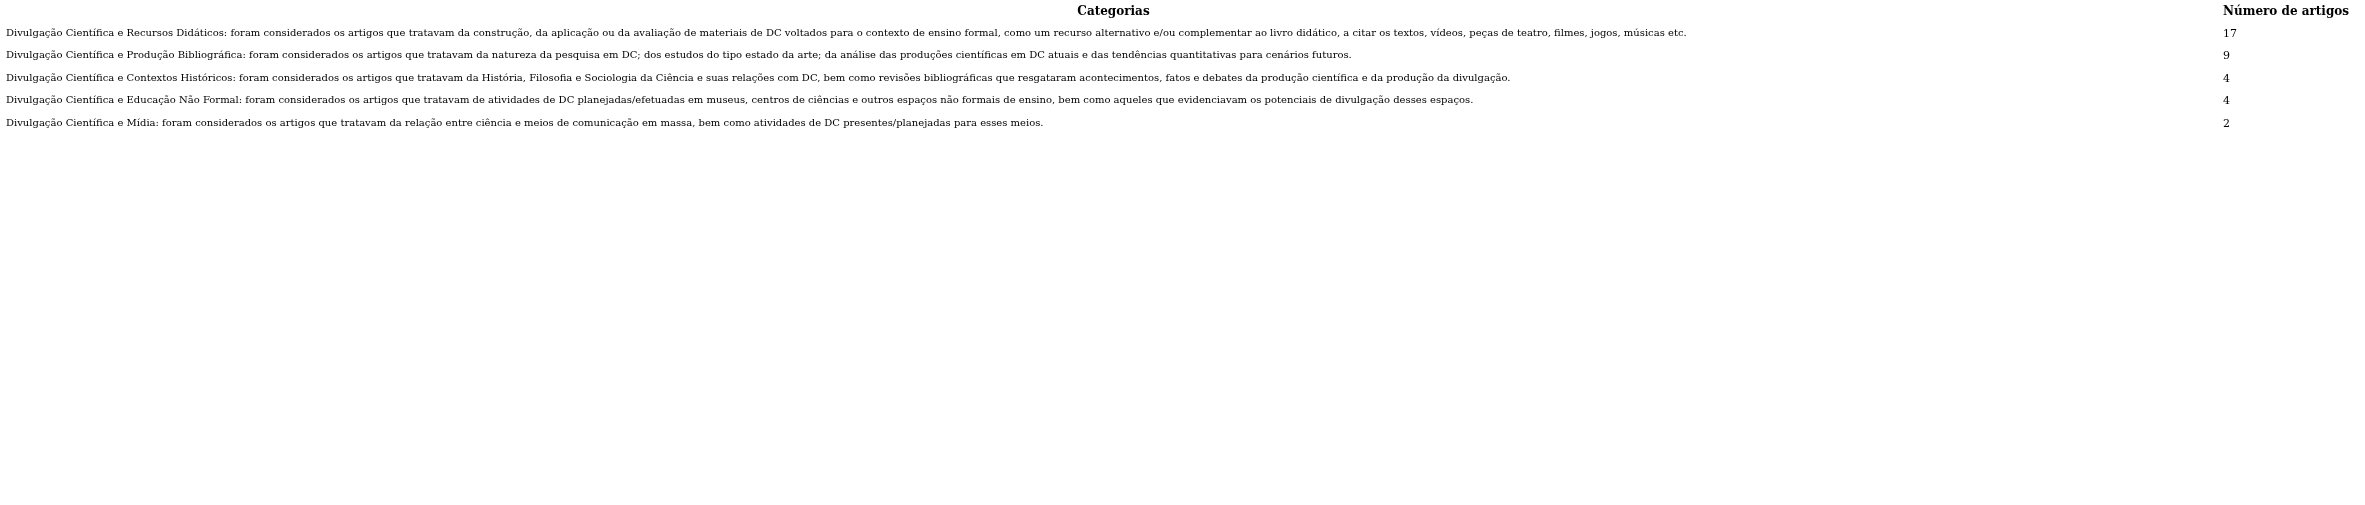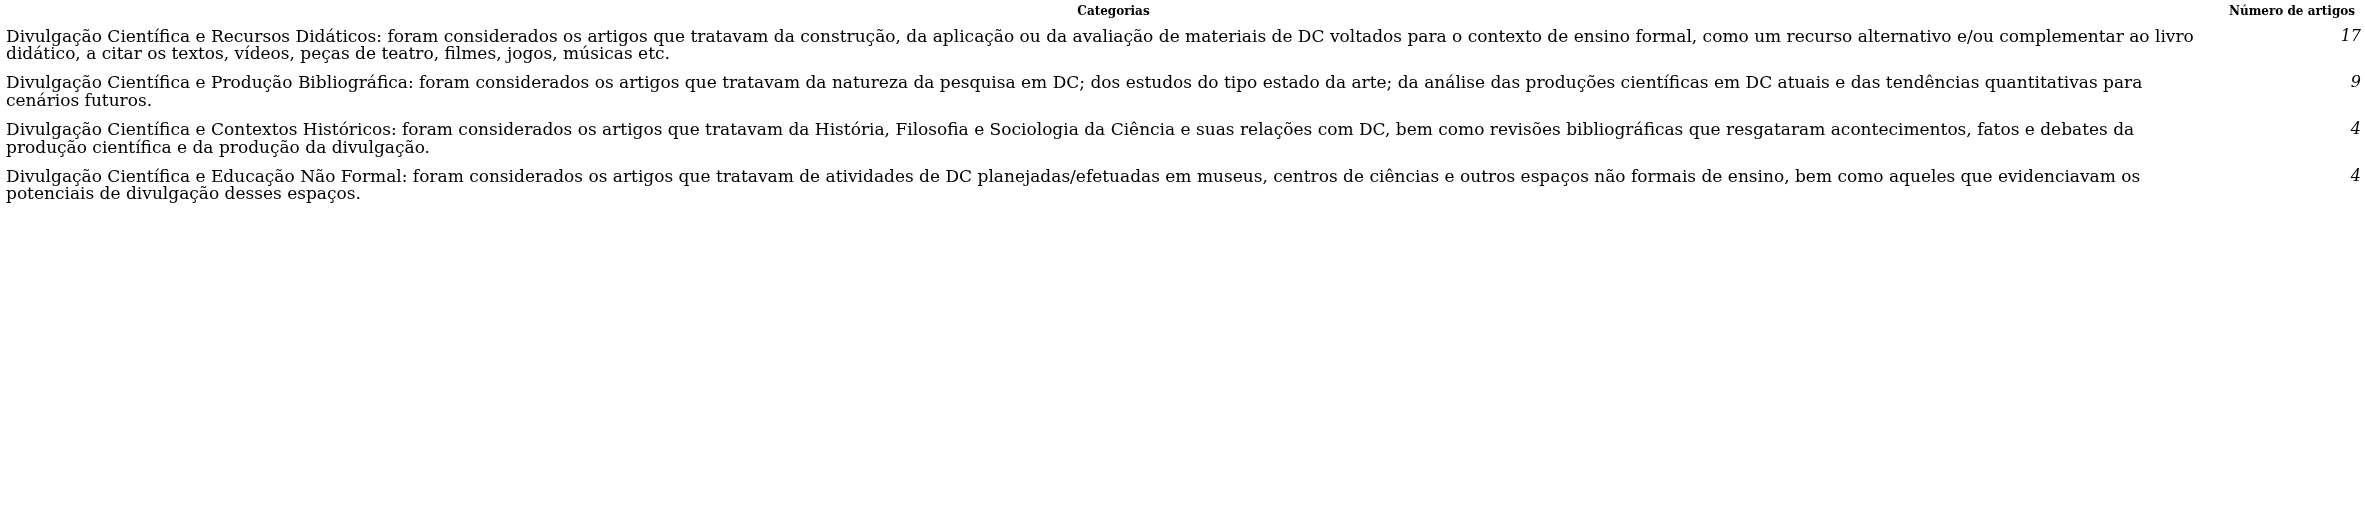--- a/index.html
+++ b/index.html
@@ -22,36 +22,35 @@
   }
   table.cat-table col.col-cat { width: auto; }
   table.cat-table col.col-num { width: 138px; }
   table.cat-table th {
     font-weight: bold;
     font-size: 12px;
     padding: 2px 0 4px 0;
     white-space: nowrap;
   }
   table.cat-table th.cat-header { text-align: center; }
-  table.cat-table th.num-header { text-align: center; }
+  table.cat-table th.num-header { text-align: left; }
   table.cat-table td {
-    font-size: 17px;
+    font-size: 10px;
     line-height: 1.05;
     vertical-align: top;
     padding: 5.5px 0 5.5px 0;
   }
   table.cat-table td.cat-cell {
     text-align: left;
     padding-left: 2px;
     padding-right: 10px;
   }
   table.cat-table td.num-cell {
-    text-align: right;
-    font-size: 16px;
-    font-style: italic;
+    text-align: left;
+    font-size: 11px;
   }
 </style>
 </head>
 <body>
 
 <div class="table-wrap">
   <table class="cat-table">
     <colgroup>
       <col class="col-cat">
       <col class="col-num">
@@ -72,15 +71,19 @@
         <td class="num-cell">9</td>
       </tr>
       <tr>
         <td class="cat-cell">Divulgação Científica e Contextos Históricos: foram considerados os artigos que tratavam da História, Filosofia e Sociologia da Ciência e suas relações com DC, bem como revisões bibliográficas que resgataram acontecimentos, fatos e debates da produção científica e da produção da divulgação.</td>
         <td class="num-cell">4</td>
       </tr>
       <tr>
         <td class="cat-cell">Divulgação Científica e Educação Não Formal: foram considerados os artigos que tratavam de atividades de DC planejadas/efetuadas em museus, centros de ciências e outros espaços não formais de ensino, bem como aqueles que evidenciavam os potenciais de divulgação desses espaços.</td>
         <td class="num-cell">4</td>
       </tr>
+      <tr>
+        <td class="cat-cell">Divulgação Científica e Mídia: foram considerados os artigos que tratavam da relação entre ciência e meios de comunicação em massa, bem como atividades de DC presentes/planejadas para esses meios.</td>
+        <td class="num-cell">2</td>
+      </tr>
     </tbody>
   </table>
 </div>
 
 </body></html>

